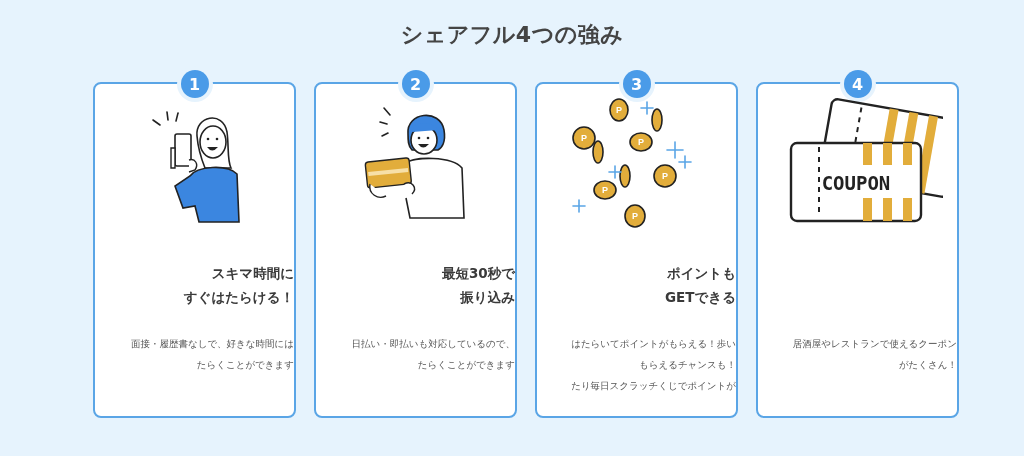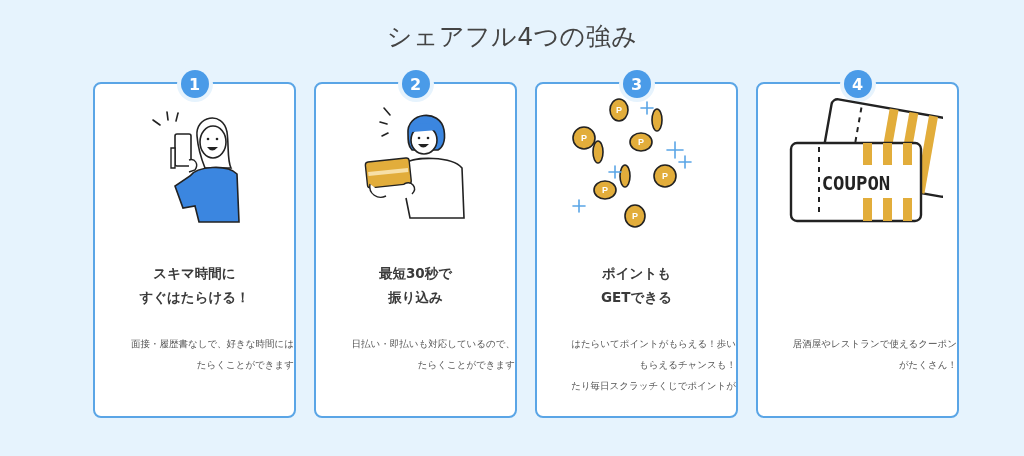--- a/index.html
+++ b/index.html
@@ -5,40 +5,40 @@
   * { box-sizing: border-box; margin: 0; padding: 0; }
   html, body { width: 1024px; height: 456px; overflow: hidden; }
   body {
     background: #e6f3fd;
     font-family: "DejaVu Sans", "Liberation Sans", sans-serif;
     color: #3a3a3a;
     position: relative;
   }
   .title {
     position: absolute; top: 20px; left: 0; width: 1024px;
-    text-align: center; font-size: 25px; font-weight: normal; color: #444;
+    text-align: center; font-size: 22px; font-weight: bold; color: #444;
     letter-spacing: 0.5px;
   }
   .cards { position: absolute; top: 82px; left: 93px; display: flex; gap: 18px; }
   .card {
     position: relative; width: 203px; height: 336px;
     background: #fff; border: 2px solid #5aa5e6; border-radius: 8px;
   }
   .badge {
     position: absolute; top: -14px; left: 50%; transform: translateX(-50%);
     width: 28px; height: 28px; border-radius: 50%;
     background: #4a9be8; color: #fff; font-weight: bold; font-size: 16px;
     display: flex; align-items: center; justify-content: center;
     box-shadow: 0 0 0 4px #e6f3fd;
   }
   .illus { position: absolute; top: 14px; left: 0; width: 100%; height: 130px; }
   .illus svg { display: block; margin: 0 auto; }
   .heading {
     position: absolute; top: 177px; left: 0; width: 100%;
-    text-align: center; font-size: 13.5px; font-weight: bold; color: #3a3a3a;
+    text-align: right; font-size: 13.5px; font-weight: bold; color: #3a3a3a;
     line-height: 24px;
   }
   .desc {
     position: absolute; top: 249px; left: 10px; right: 0;
     text-align: right; font-size: 9.5px; color: #555; line-height: 21px;
   }
 </style>
 </head>
 <body>
 

